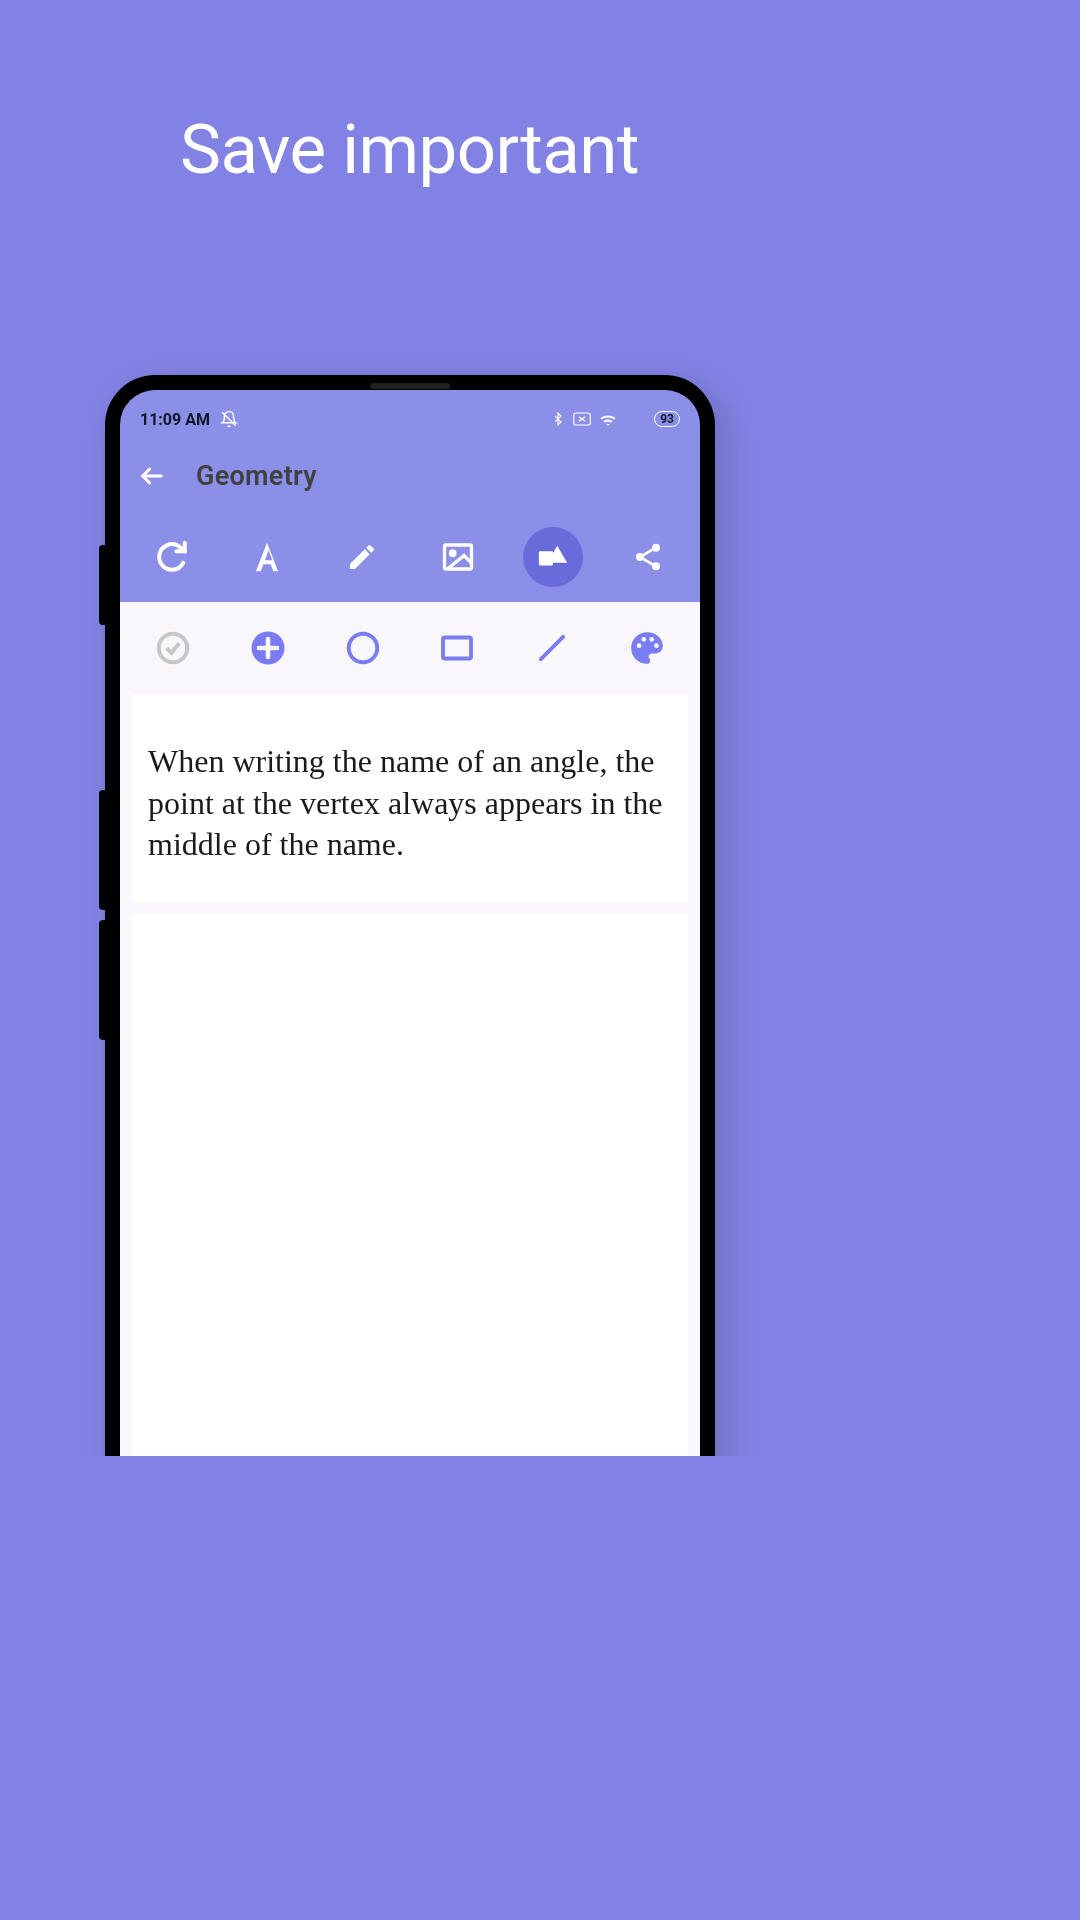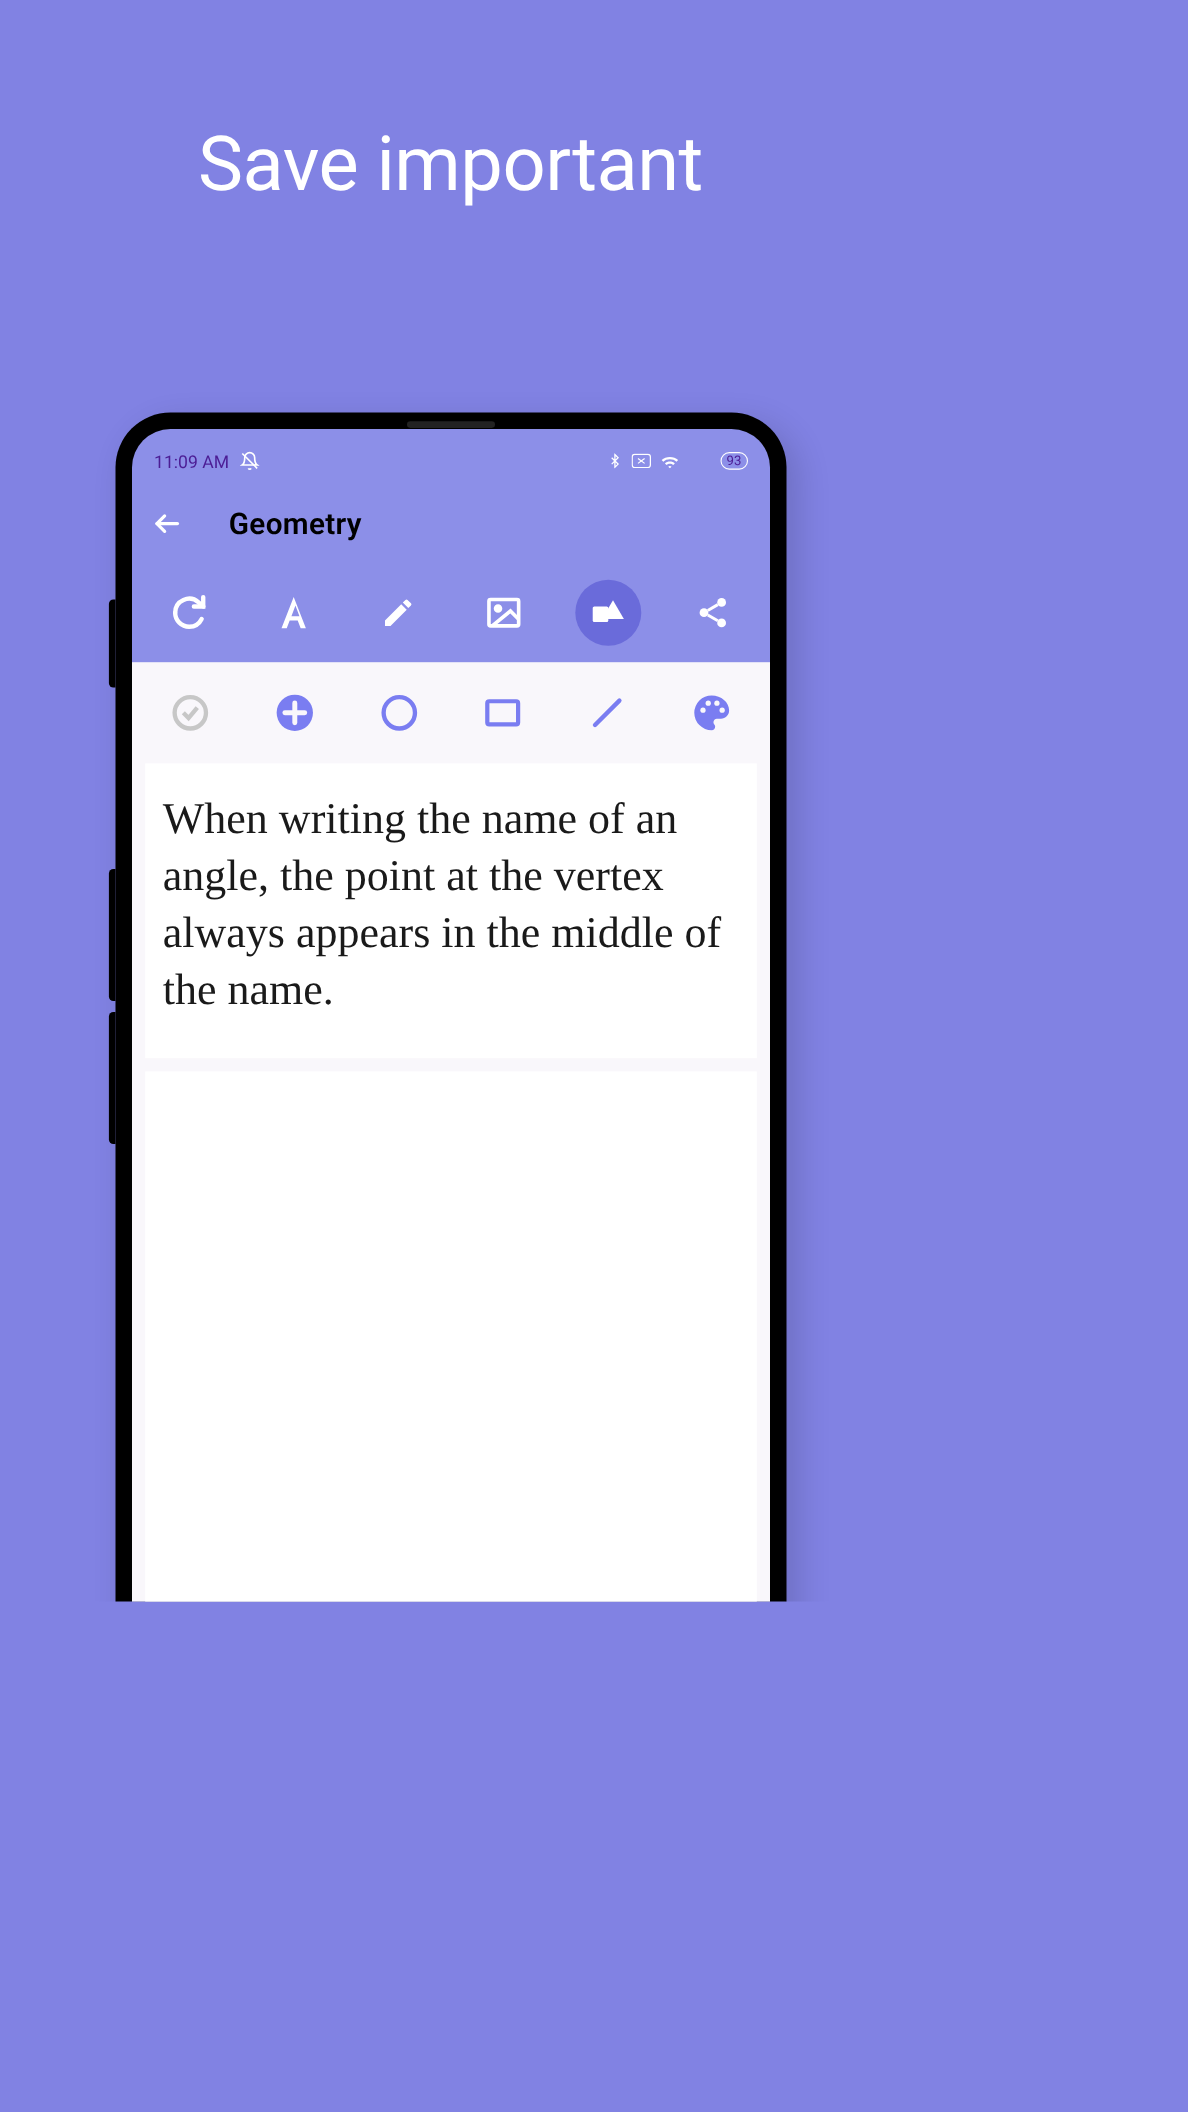--- a/index.html
+++ b/index.html
@@ -56,37 +56,37 @@
   width: 80px; height: 6px;
   background: #222; border-radius: 3px;
 }
 
 .statusbar {
   position: absolute;
   top: 14px; left: 0; right: 0;
   height: 30px;
   padding: 0 20px;
   display: flex; align-items: center; justify-content: space-between;
-  color: #4c1d95; font-size: 16px; font-weight: 400;
+  color: #0f172a; font-size: 16px; font-weight: 700;
 }
 .sb-left { display: flex; align-items: center; gap: 10px; }
 .sb-right { display: flex; align-items: center; gap: 8px; }
 
 .appchrome {
   position: absolute;
   top: 50px; left: 0; right: 0; bottom: 0;
   display: flex; flex-direction: column;
 }
 
 .appbar {
   height: 72px;
   display: flex; align-items: center;
-  gap: 42px;
+  gap: 30px;
   padding: 0 18px;
-  color: #000000;
+  color: #404040;
 }
 .back-icon { display: flex; align-items: center; }
 .appbar-title { font-size: 27px; font-weight: 600; letter-spacing: 0.3px; }
 
 .toolbar1 {
   height: 90px;
   display: flex; align-items: center; justify-content: space-around;
   padding: 0 4px;
   color: #fff;
 }
@@ -106,23 +106,24 @@
 }
 .tb2-item { width: 60px; height: 60px; display: flex; align-items: center; justify-content: center; }
 
 .note-card {
   margin: 0 12px 12px 12px;
   background: #fff;
   padding: 24px 16px 36px 16px;
 }
 .note-text {
   font-family: Georgia, 'Times New Roman', serif;
-  font-size: 40px;
+  font-size: 32px;
   color: #1a1a1a;
   line-height: 1.3;
+  margin-top: 23px;
 }
 
 .canvas-card {
   margin: 0 12px 0 12px;
   background: #fff;
   flex: 1;
 }
 
 svg { display: block; }
 

